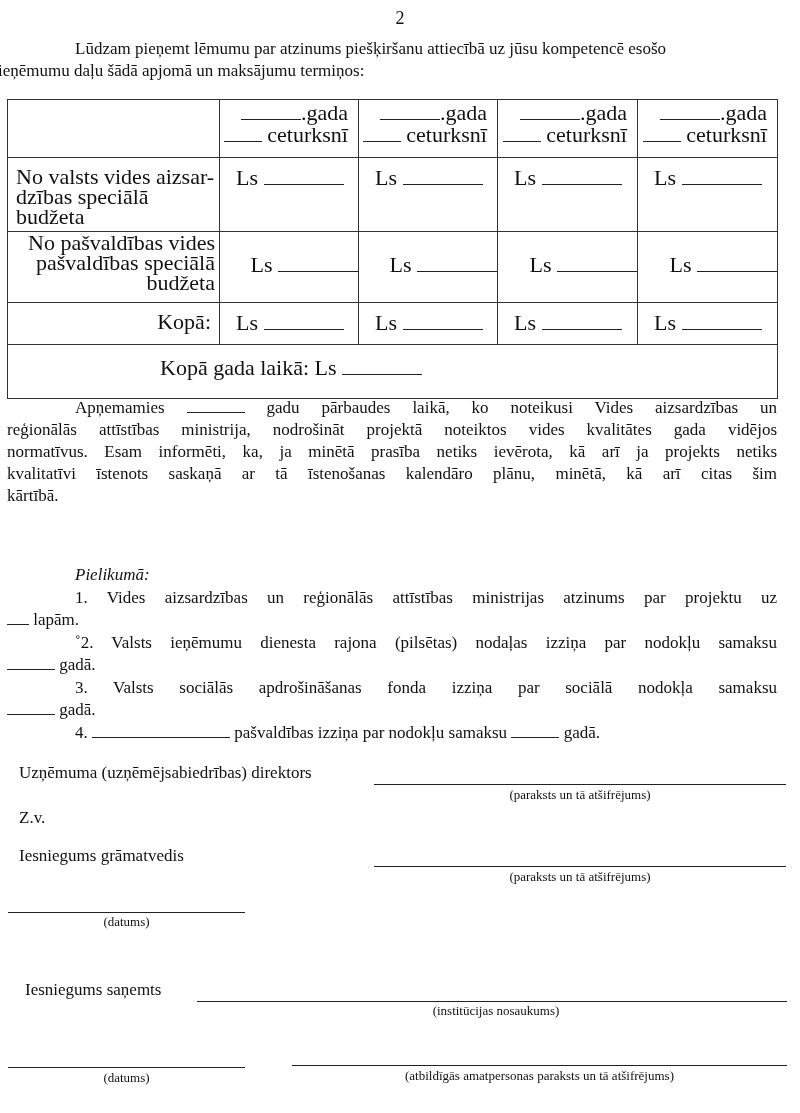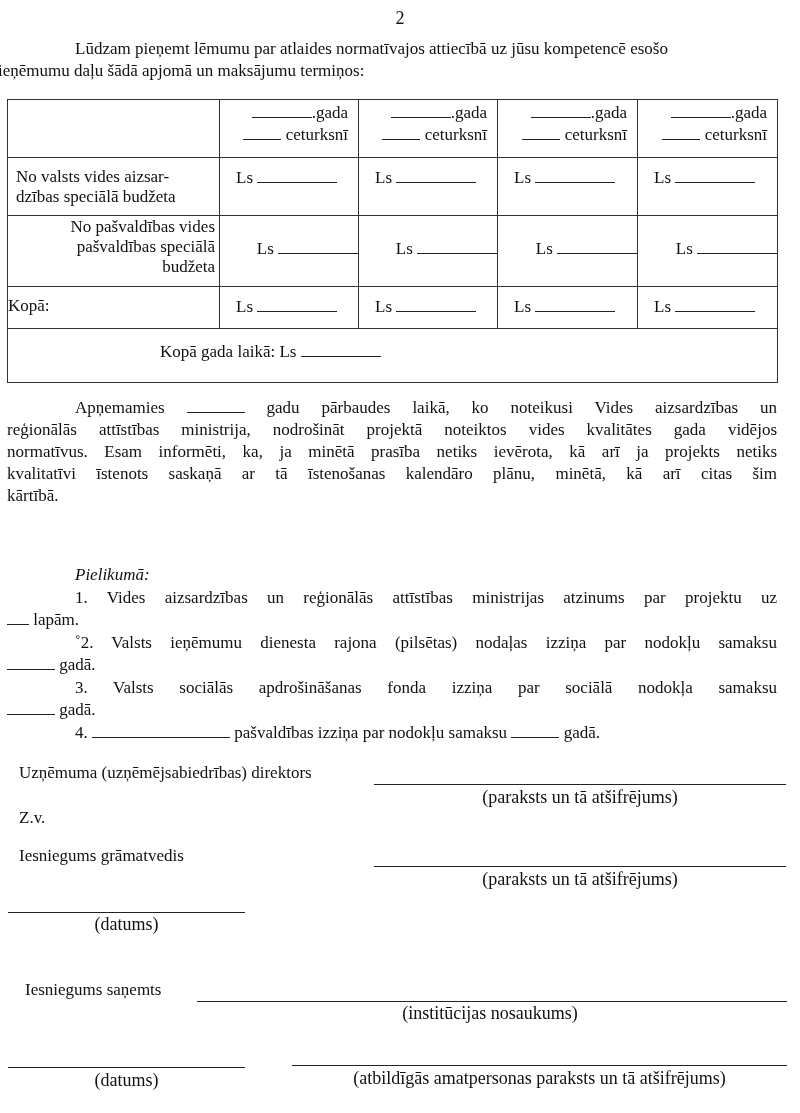--- a/index.html
+++ b/index.html
@@ -9,38 +9,38 @@
     color: #111111; font-size: 17px;
   }
   .abs { position: absolute; }
   .page-num { left: 0; width: 800px; top: 8px; text-align: center; font-size: 18px; }
   .para { left: 7px; width: 770px; line-height: 22px; text-align: justify; }
   .indent { text-indent: 68px; }
   .blank { display: inline-block; border-bottom: 1px solid #222; height: 1px; vertical-align: baseline; }
 
   
   .grid { left: 7px; top: 99px; width: 770px; border-collapse: collapse; table-layout: fixed; }
-  .grid td { border: 1.5px solid #333; vertical-align: top; padding: 0; font-size: 17px; line-height: 20px; }
+  .grid td { border: 1.5px solid #333; vertical-align: top; padding: 0; font-size: 22px; line-height: 20px; }
   .hcell { text-align: right; padding: 2px 10px 0 0 !important; height: 55px; }
   .hline { line-height: 22px; white-space: nowrap; }
   .lscell { padding: 10px 0 0 16px !important; white-space: nowrap; }
   .lbl { padding: 9px 4px 4px 8px !important; }
-  .total-lbl { text-align: left; padding: 9px 8px 0 0 !important; }
+  .total-lbl { text-align: right; padding: 9px 8px 0 0 !important; }
   .year-total { text-align: left; padding: 13px 0 0 152px !important; height: 40px; }
 
   .line { position: absolute; border-top: 1.5px solid #222; height: 0; }
-  .cap { position: absolute; font-size: 18px; text-align: center; }
+  .cap { position: absolute; font-size: 13px; text-align: center; }
 </style>
 </head>
 <body>
 
 <div class="abs page-num">2</div>
 
 <div class="abs para indent" style="top:38px;">
-  <span>Lūdzam pieņemt lēmumu par atlaides normatīvajos attiecībā uz jūsu kompetencē esošo</span><br>
+  <span>Lūdzam pieņemt lēmumu par atzinums piešķiršanu attiecībā uz jūsu kompetencē esošo</span><br>
   <span style="display:inline-block;text-indent:0;margin-left:-68px;">nodokļa ieņēmumu daļu šādā apjomā un maksājumu termiņos:</span>
 </div>
 
 <table class="abs grid">
   <colgroup>
     <col style="width:212px">
       <col style="width:139px">
       <col style="width:139px">
       <col style="width:140px">
       <col style="width:140px">
@@ -142,18 +142,18 @@
 
 <div class="abs" style="left:19px; top:846px;">Iesniegums grāmatvedis</div>
 <div class="line" style="left:374px; width:412px; top:866px;"></div>
 <div class="cap" style="left:374px; width:412px; top:869px;">(paraksts un tā atšifrējums)</div>
 
 <div class="line" style="left:8px; width:237px; top:912px;"></div>
 <div class="cap" style="left:8px; width:237px; top:914px;">(datums)</div>
 
 <div class="abs" style="left:25px; top:980px;">Iesniegums saņemts</div>
 <div class="line" style="left:197px; width:590px; top:1001px;"></div>
-<div class="cap" style="left:195px; width:590px; top:1003px;">(institūcijas nosaukums)</div>
+<div class="cap" style="left:201px; width:590px; top:1003px;">(institūcijas nosaukums)</div>
 
 <div class="line" style="left:8px; width:237px; top:1067px;"></div>
 <div class="cap" style="left:8px; width:237px; top:1070px;">(datums)</div>
 <div class="line" style="left:292px; width:495px; top:1065px;"></div>
 <div class="cap" style="left:292px; width:495px; top:1068px;">(atbildīgās amatpersonas paraksts un tā atšifrējums)</div>
 
 </body></html>

